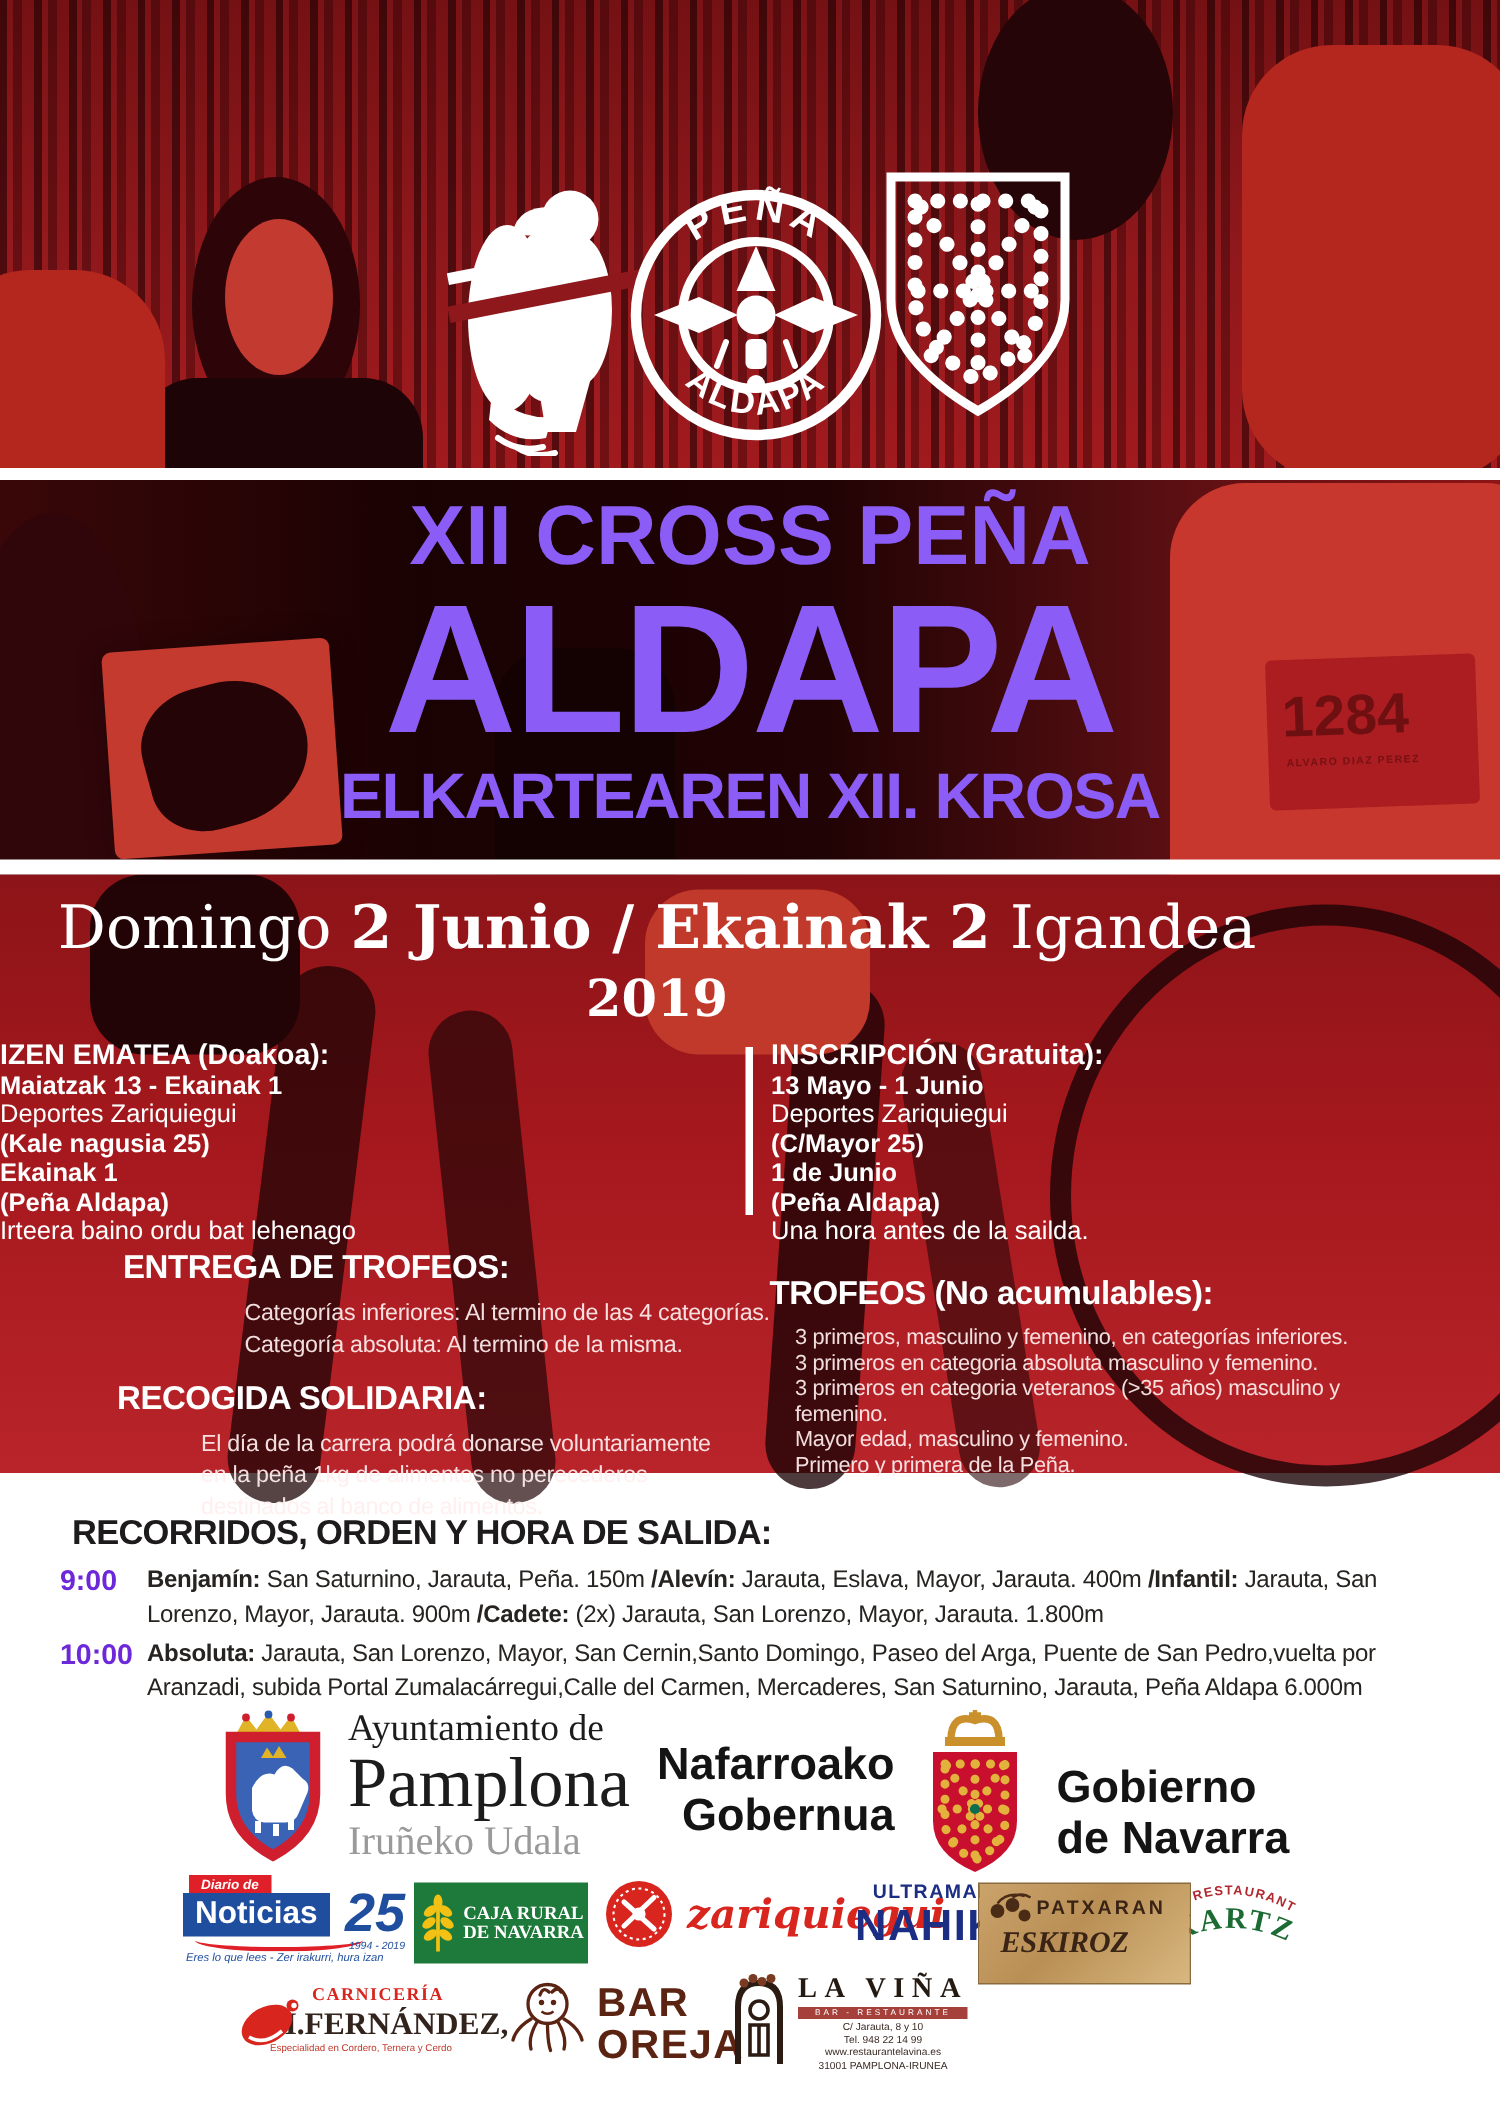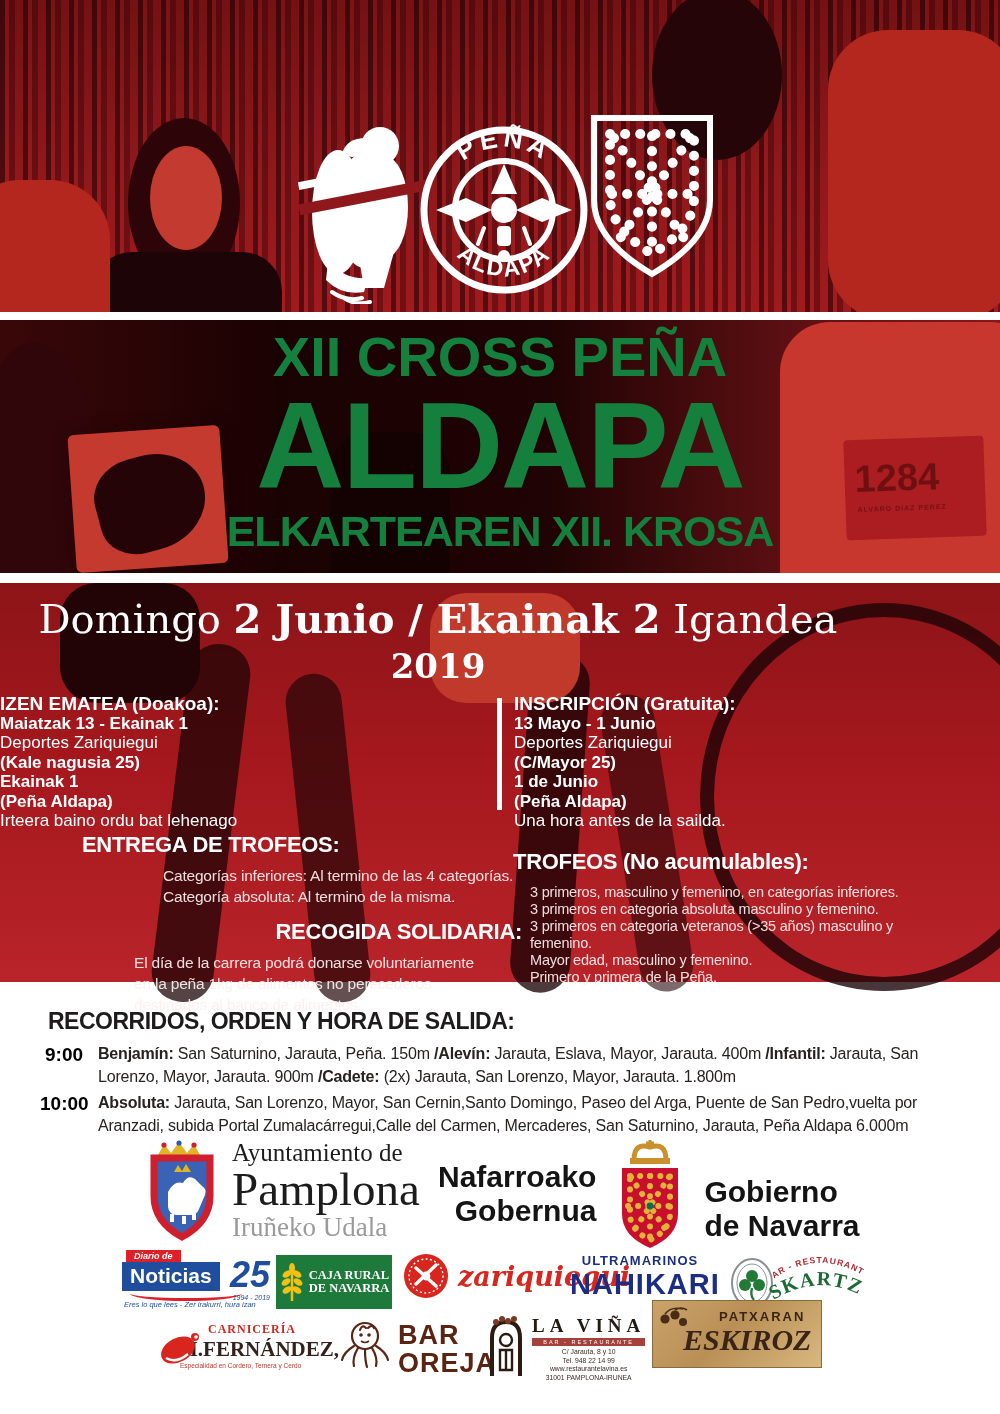--- a/index.html
+++ b/index.html
@@ -32,21 +32,21 @@
     border-radius:45% 55% 60% 40%;transform:rotate(-15deg);}
   .bib-right{left:845px;top:438px;width:140px;height:100px;background:#ab1d20;border-radius:4px;
     transform:rotate(-2deg);}
   .bib-right .num{position:absolute;left:10px;top:18px;font-weight:bold;font-size:38px;color:#6e1012;}
   .bib-right .nm{position:absolute;left:12px;top:66px;font-size:7px;color:#761114;font-weight:bold;letter-spacing:1px;}
 
   
   .emblems{left:0;top:0;width:1000px;height:312px;}
 
   
-  .title{left:0;top:326px;width:1000px;text-align:center;color:#15803d;font-weight:800;}
+  .title{left:0;top:326px;width:1000px;text-align:center;color:#8b5cf6;font-weight:800;}
   .title .l1{font-size:56px;line-height:62px;letter-spacing:0px;}
   .title .l2{font-size:122px;line-height:116px;letter-spacing:-2px;}
   .title .l3{font-size:43px;line-height:54px;letter-spacing:-1px;}
 
   
   .dateline{left:0;top:596px;width:876px;text-align:center;color:#fff;
     font-family:"DejaVu Serif","Liberation Serif",serif;}
   .dateline .main{font-size:40px;line-height:46px;}
   .dateline .main b{font-weight:bold;}
   .dateline .year{font-size:34px;font-weight:bold;line-height:40px;margin-top:4px;}
@@ -60,21 +60,21 @@
   .reg-div{left:497px;top:698px;width:5px;height:112px;background:#fff;}
 
   
   .info{color:#fff;}
   .info h3{margin:0;font-size:22px;font-weight:800;letter-spacing:-0.3px;color:#fff;}
   .ib{font-size:15.5px;line-height:21px;color:rgba(255,238,238,.93);letter-spacing:-0.2px;}
   .ib2{font-size:14.5px;line-height:17px;color:rgba(255,238,238,.93);letter-spacing:-0.2px;}
 
   
   .sched-h{left:48px;top:1008px;font-size:23px;font-weight:800;color:#1d1b1b;letter-spacing:-0.5px;}
-  .sched-time{font-size:19px;font-weight:800;color:#000000;text-align:center;width:48px;}
+  .sched-time{font-size:19px;font-weight:800;color:#6d28d9;text-align:left;width:48px;}
   .sched-text{font-size:16px;line-height:23px;color:#262321;letter-spacing:-0.2px;}
   .sched-text b{font-weight:800;}
 
   
   .pamplona-text{font-family:"Liberation Serif","DejaVu Serif",serif;color:#1c1c1c;}
   .pamplona-text .a{font-size:25px;line-height:26px;}
   .pamplona-text .b{font-size:47px;line-height:46px;}
   .pamplona-text .c{font-size:27px;line-height:30px;color:#9a9a9a;}
   .nav-left{font-size:30px;line-height:34px;font-weight:800;color:#141414;text-align:right;}
   .nav-right{font-size:30px;line-height:34px;font-weight:800;color:#141414;text-align:left;margin-top:29px;}
@@ -105,25 +105,25 @@
   .fern .name{color:#33231d;font-family:"Liberation Serif",serif;font-weight:bold;font-size:21px;margin-left:16px;}
   .fern .tag{color:#c0392b;font-size:6.5px;margin-left:18px;}
   .oreja{left:338px;top:1318px;display:flex;align-items:center;gap:6px;}
   .oreja .tx{color:#5b2412;font-weight:800;font-size:27px;line-height:28px;letter-spacing:1px;}
   .lavina{left:488px;top:1316px;display:flex;gap:8px;}
   .lavina .nm{font-family:"Liberation Serif",serif;color:#241a12;font-weight:bold;font-size:19px;
     letter-spacing:5px;line-height:20px;}
   .lavina .bar{background:#a5403a;color:#fff;font-size:5.5px;letter-spacing:2px;text-align:center;
     padding:1px 0;margin:2px 0;}
   .lavina .ad{font-size:6.8px;color:#3a2a24;line-height:8.5px;text-align:center;}
-  .eski{left:652px;top:1300px;width:140px;height:66px;border:1px solid #8a6b3e;
-    background:linear-gradient(135deg,#caa36b 0%,#b98f55 45%,#d8b87f 100%);padding-left:28px;}
+  .eski{left:652px;top:1255px;width:140px;height:66px;border:1px solid #8a6b3e;
+    background:linear-gradient(135deg,#caa36b 0%,#b98f55 45%,#d8b87f 100%);}
   .eski .p{color:#3a2415;font-weight:bold;font-size:13px;letter-spacing:2px;margin:8px 0 0 38px;}
   .eski .e{color:#3a2415;font-family:"Liberation Serif",serif;font-weight:bold;font-style:italic;
-    font-size:30px;margin:0 0 0 2px;line-height:32px;}
+    font-size:20px;margin:0 0 0 14px;line-height:32px;}
 </style>
 </head>
 <body>
 
 <div class="poster">
 
   <div class="abs photo">
     <div class="abs zone-top">
       <div class="blob" style="left:128px;top:118px;width:112px;height:170px;background:#2d0508;"></div>
       <div class="blob" style="left:150px;top:146px;width:72px;height:104px;background:#c23a30;"></div>
@@ -246,21 +246,21 @@
     </div>
   </div>
   <div class="abs reg-div"></div>
 
   <div class="abs info" style="left:82px;top:832px;width:440px;">
     <h3>ENTREGA DE TROFEOS:</h3>
     <div class="ib" style="margin:7px 0 0 81px;">
       <div>Categorías inferiores: Al termino de las 4 categorías.</div>
       <div>Categoría absoluta: Al termino de la misma.</div>
     </div>
-    <h3 style="margin-top:12px;margin-left:-4px;text-align:right;">RECOGIDA SOLIDARIA:</h3>
+    <h3 style="margin-top:12px;margin-left:-4px;">RECOGIDA SOLIDARIA:</h3>
     <div class="ib" style="margin:7px 0 0 52px;width:360px;">El día de la carrera podrá donarse voluntariamente en la peña 1kg de alimentos no perecederos destinados al banco de alimentos.</div>
   </div>
 
   <div class="abs info" style="left:513px;top:849px;width:420px;">
     <h3>TROFEOS (No acumulables):</h3>
     <div class="ib2" style="margin:9px 0 0 17px;">
       <div>3 primeros, masculino y femenino, en categorías inferiores.</div>
       <div>3 primeros en categoria absoluta masculino y femenino.</div>
       <div>3 primeros en categoria veteranos (&gt;35 años) masculino y femenino.</div>
       <div>Mayor edad, masculino y femenino.</div>

